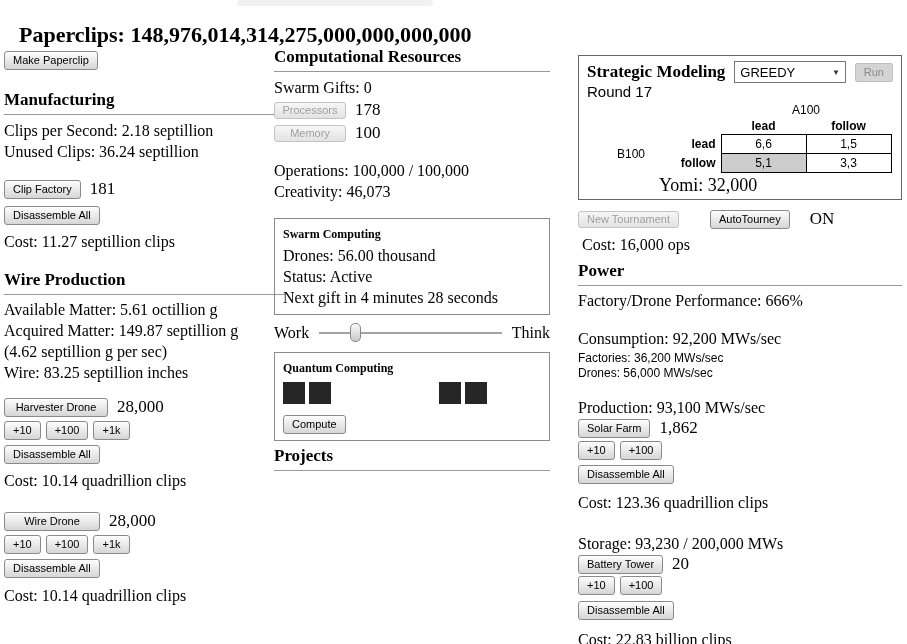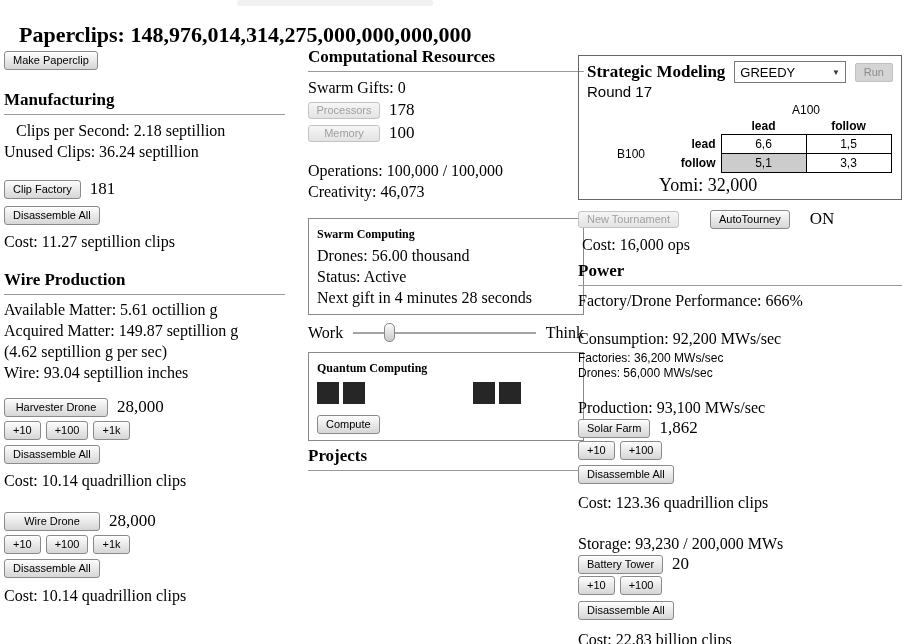--- a/index.html
+++ b/index.html
@@ -9,21 +9,21 @@
     font-family:"Liberation Serif", serif;font-size:16px;
   }
   .artifact{position:absolute;left:237px;top:0;width:196px;height:6px;
     background:#f1f1f1;border-radius:4px;}
   h1.page-title{
     position:absolute;left:4px;top:6px;margin:15px;
     font-size:22px;font-weight:bold;line-height:27px;white-space:nowrap;
   }
   .col{position:absolute;top:0;}
   #col-left{left:4px;width:281px;}
-  #col-mid{left:308px;width:276px;}
+  #col-mid{left:274px;width:276px;}
   #col-right{left:578px;width:324px;}
 
   h2.sec{
     font-size:17px;font-weight:bold;margin:0;line-height:20px;
     padding-bottom:4px;border-bottom:1px solid #999;
   }
   .line{line-height:21px;}
   .small-sans{font-family:"Liberation Sans",sans-serif;font-size:12px;line-height:15px;}
 
   .btn{
@@ -90,37 +90,37 @@
 
 <div class="artifact"></div>
 
 <h1 class="page-title">Paperclips: 148,976,014,314,275,000,000,000,000</h1>
 
 <div class="col" id="col-left">
 
   <button class="btn" style="margin-top:51px;">Make Paperclip</button>
 
   <h2 class="sec" style="margin-top:20px;">Manufacturing</h2>
-  <div class="line" style="margin-top:5px;margin-left:12px;">Clips per Second: 2.18 septillion</div>
+  <div class="line" style="margin-top:5px;">Clips per Second: 2.18 septillion</div>
   <div class="line">Unused Clips: 36.24 septillion</div>
 
   <div class="btnrow" style="margin-top:17px;">
     <button class="btn">Clip Factory</button>
     <span class="count">181</span>
   </div>
   <div style="margin-top:6px;">
     <button class="btn">Disassemble All</button>
   </div>
   <div class="line" style="margin-top:6px;">Cost: 11.27 septillion clips</div>
 
   <h2 class="sec" style="margin-top:18px;">Wire Production</h2>
   <div class="line" style="margin-top:4px;">Available Matter: 5.61 octillion g</div>
   <div class="line">Acquired Matter: 149.87 septillion g</div>
   <div class="line">(4.62 septillion g per sec)</div>
-  <div class="line">Wire: 93.04 septillion inches</div>
+  <div class="line">Wire: 83.25 septillion inches</div>
 
   <div class="btnrow" style="margin-top:14px;">
     <button class="btn" style="min-width:104px;">Harvester Drone</button>
     <span class="count">28,000</span>
   </div>
   <div class="gaprow" style="margin-top:4px;">
     <button class="btn">+10</button>
     <button class="btn">+100</button>
     <button class="btn">+1k</button>
   </div>

